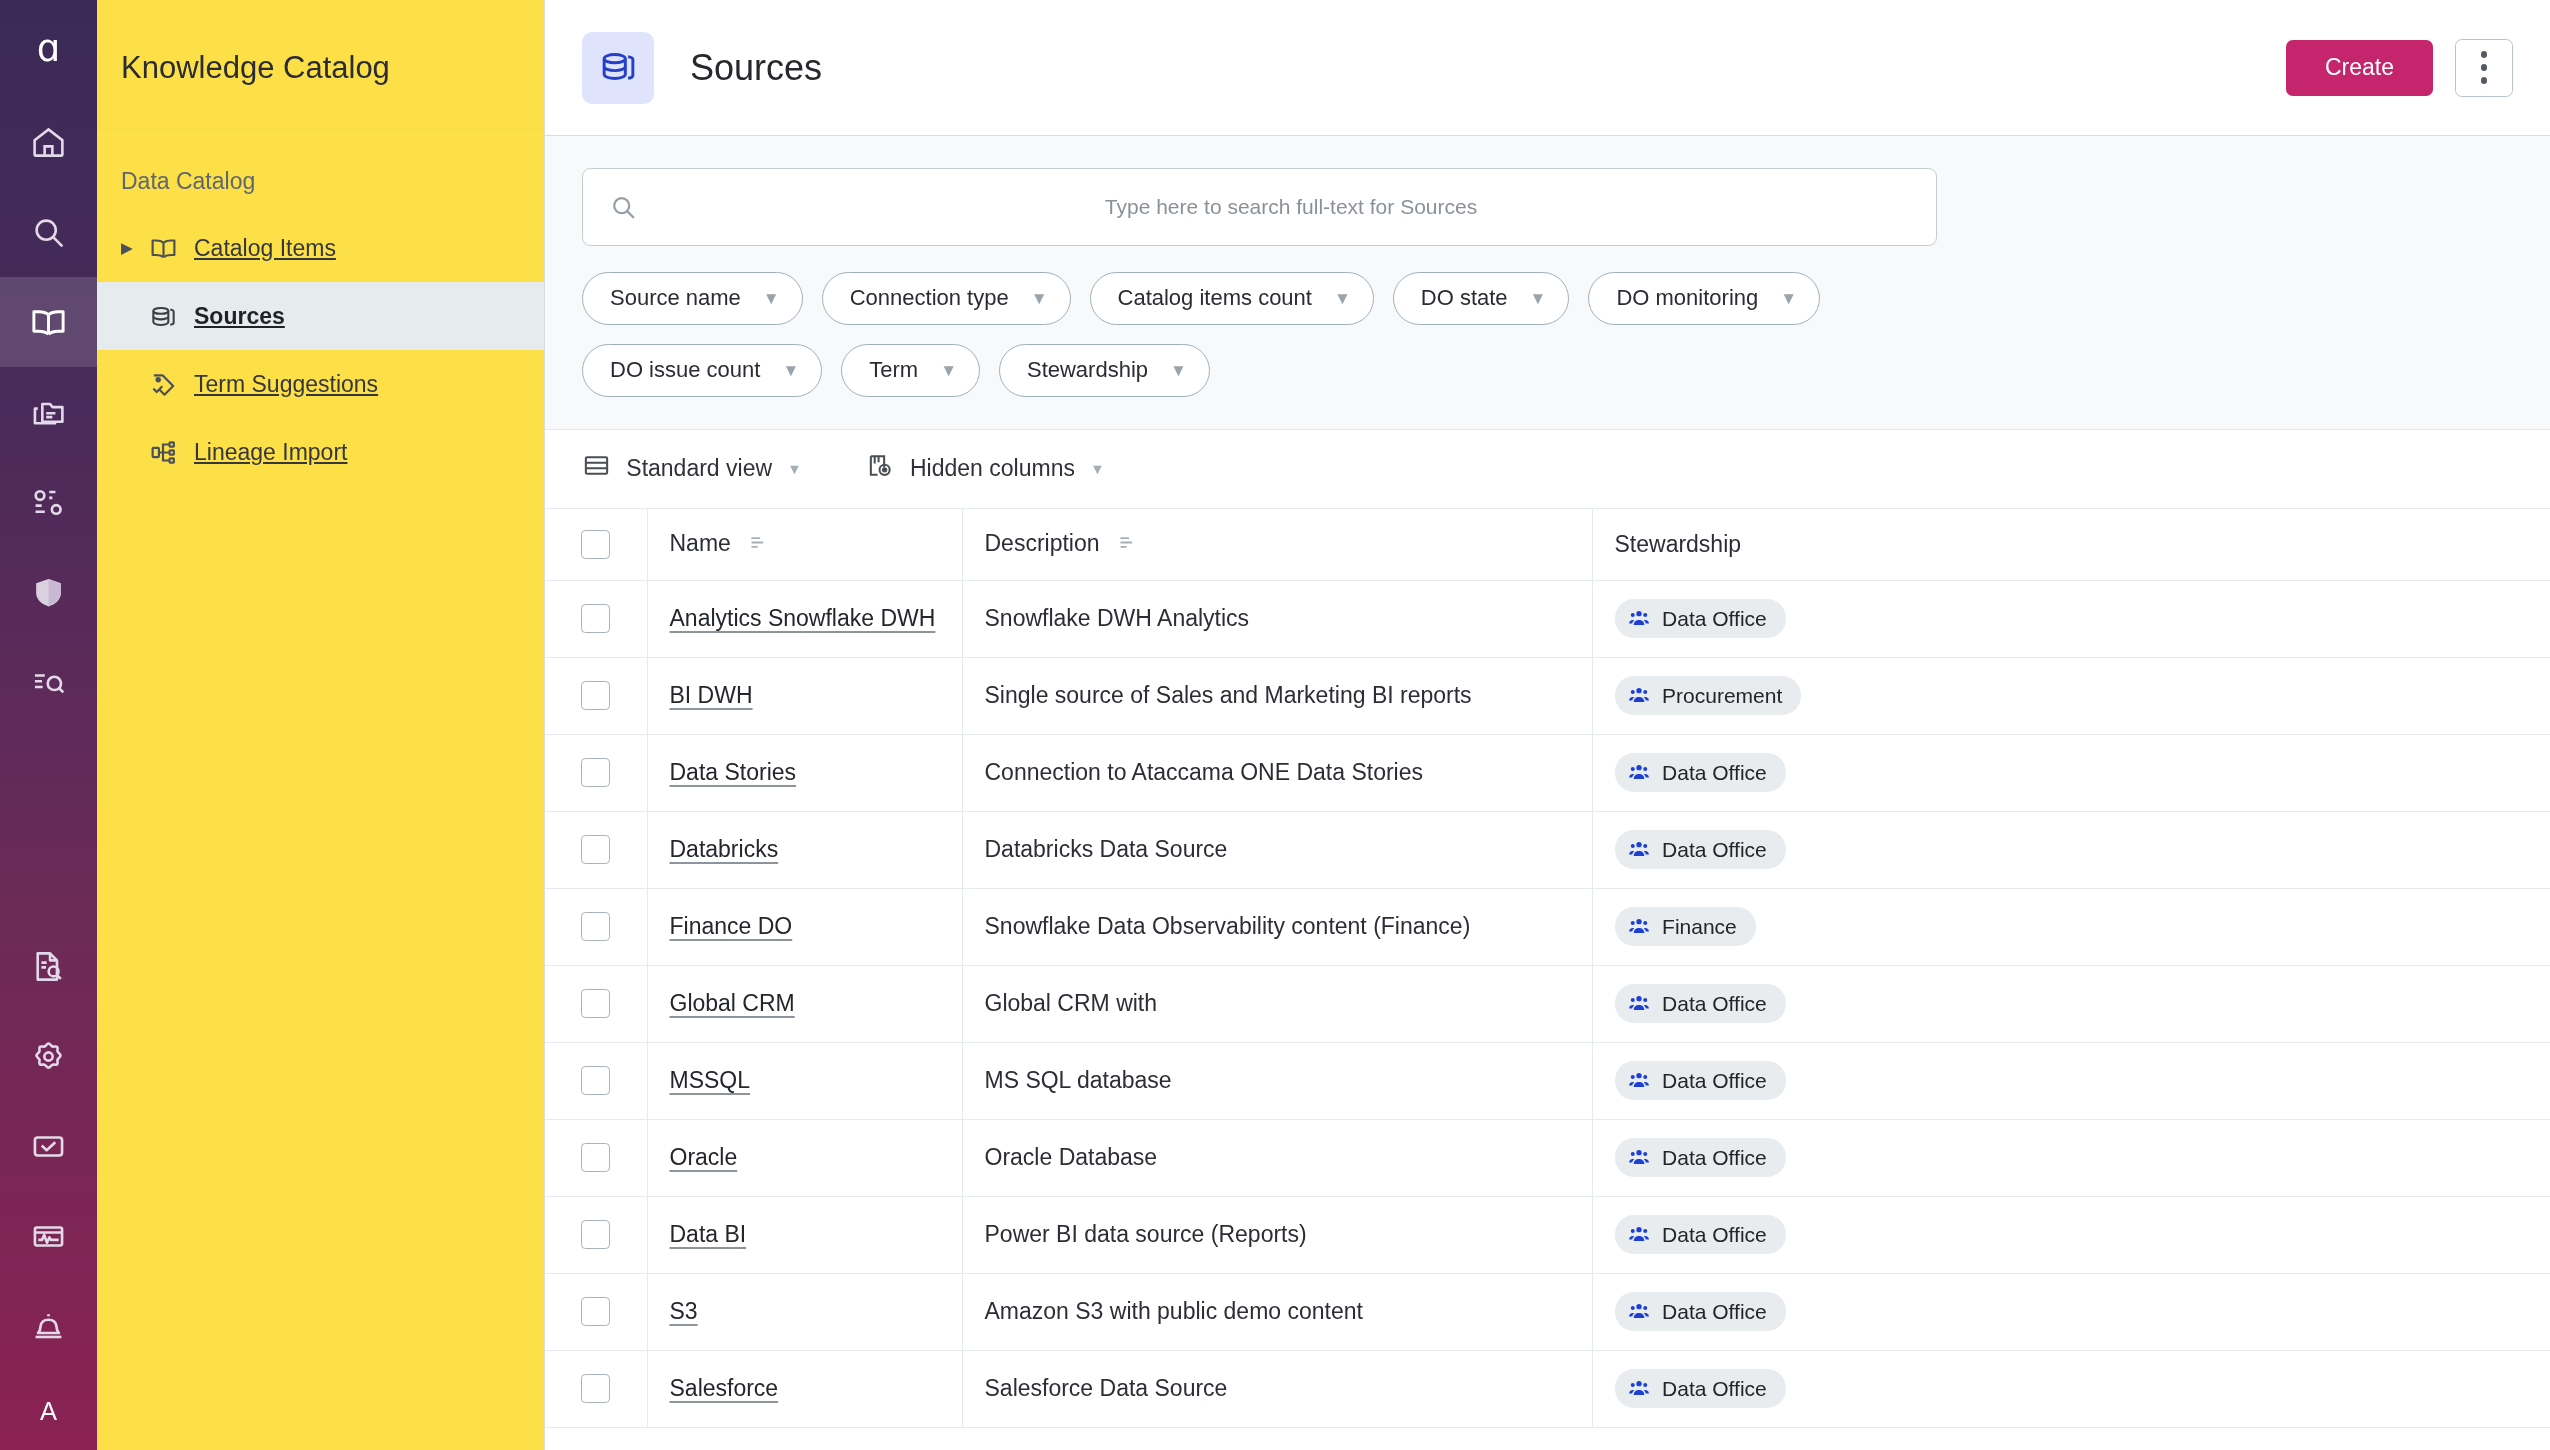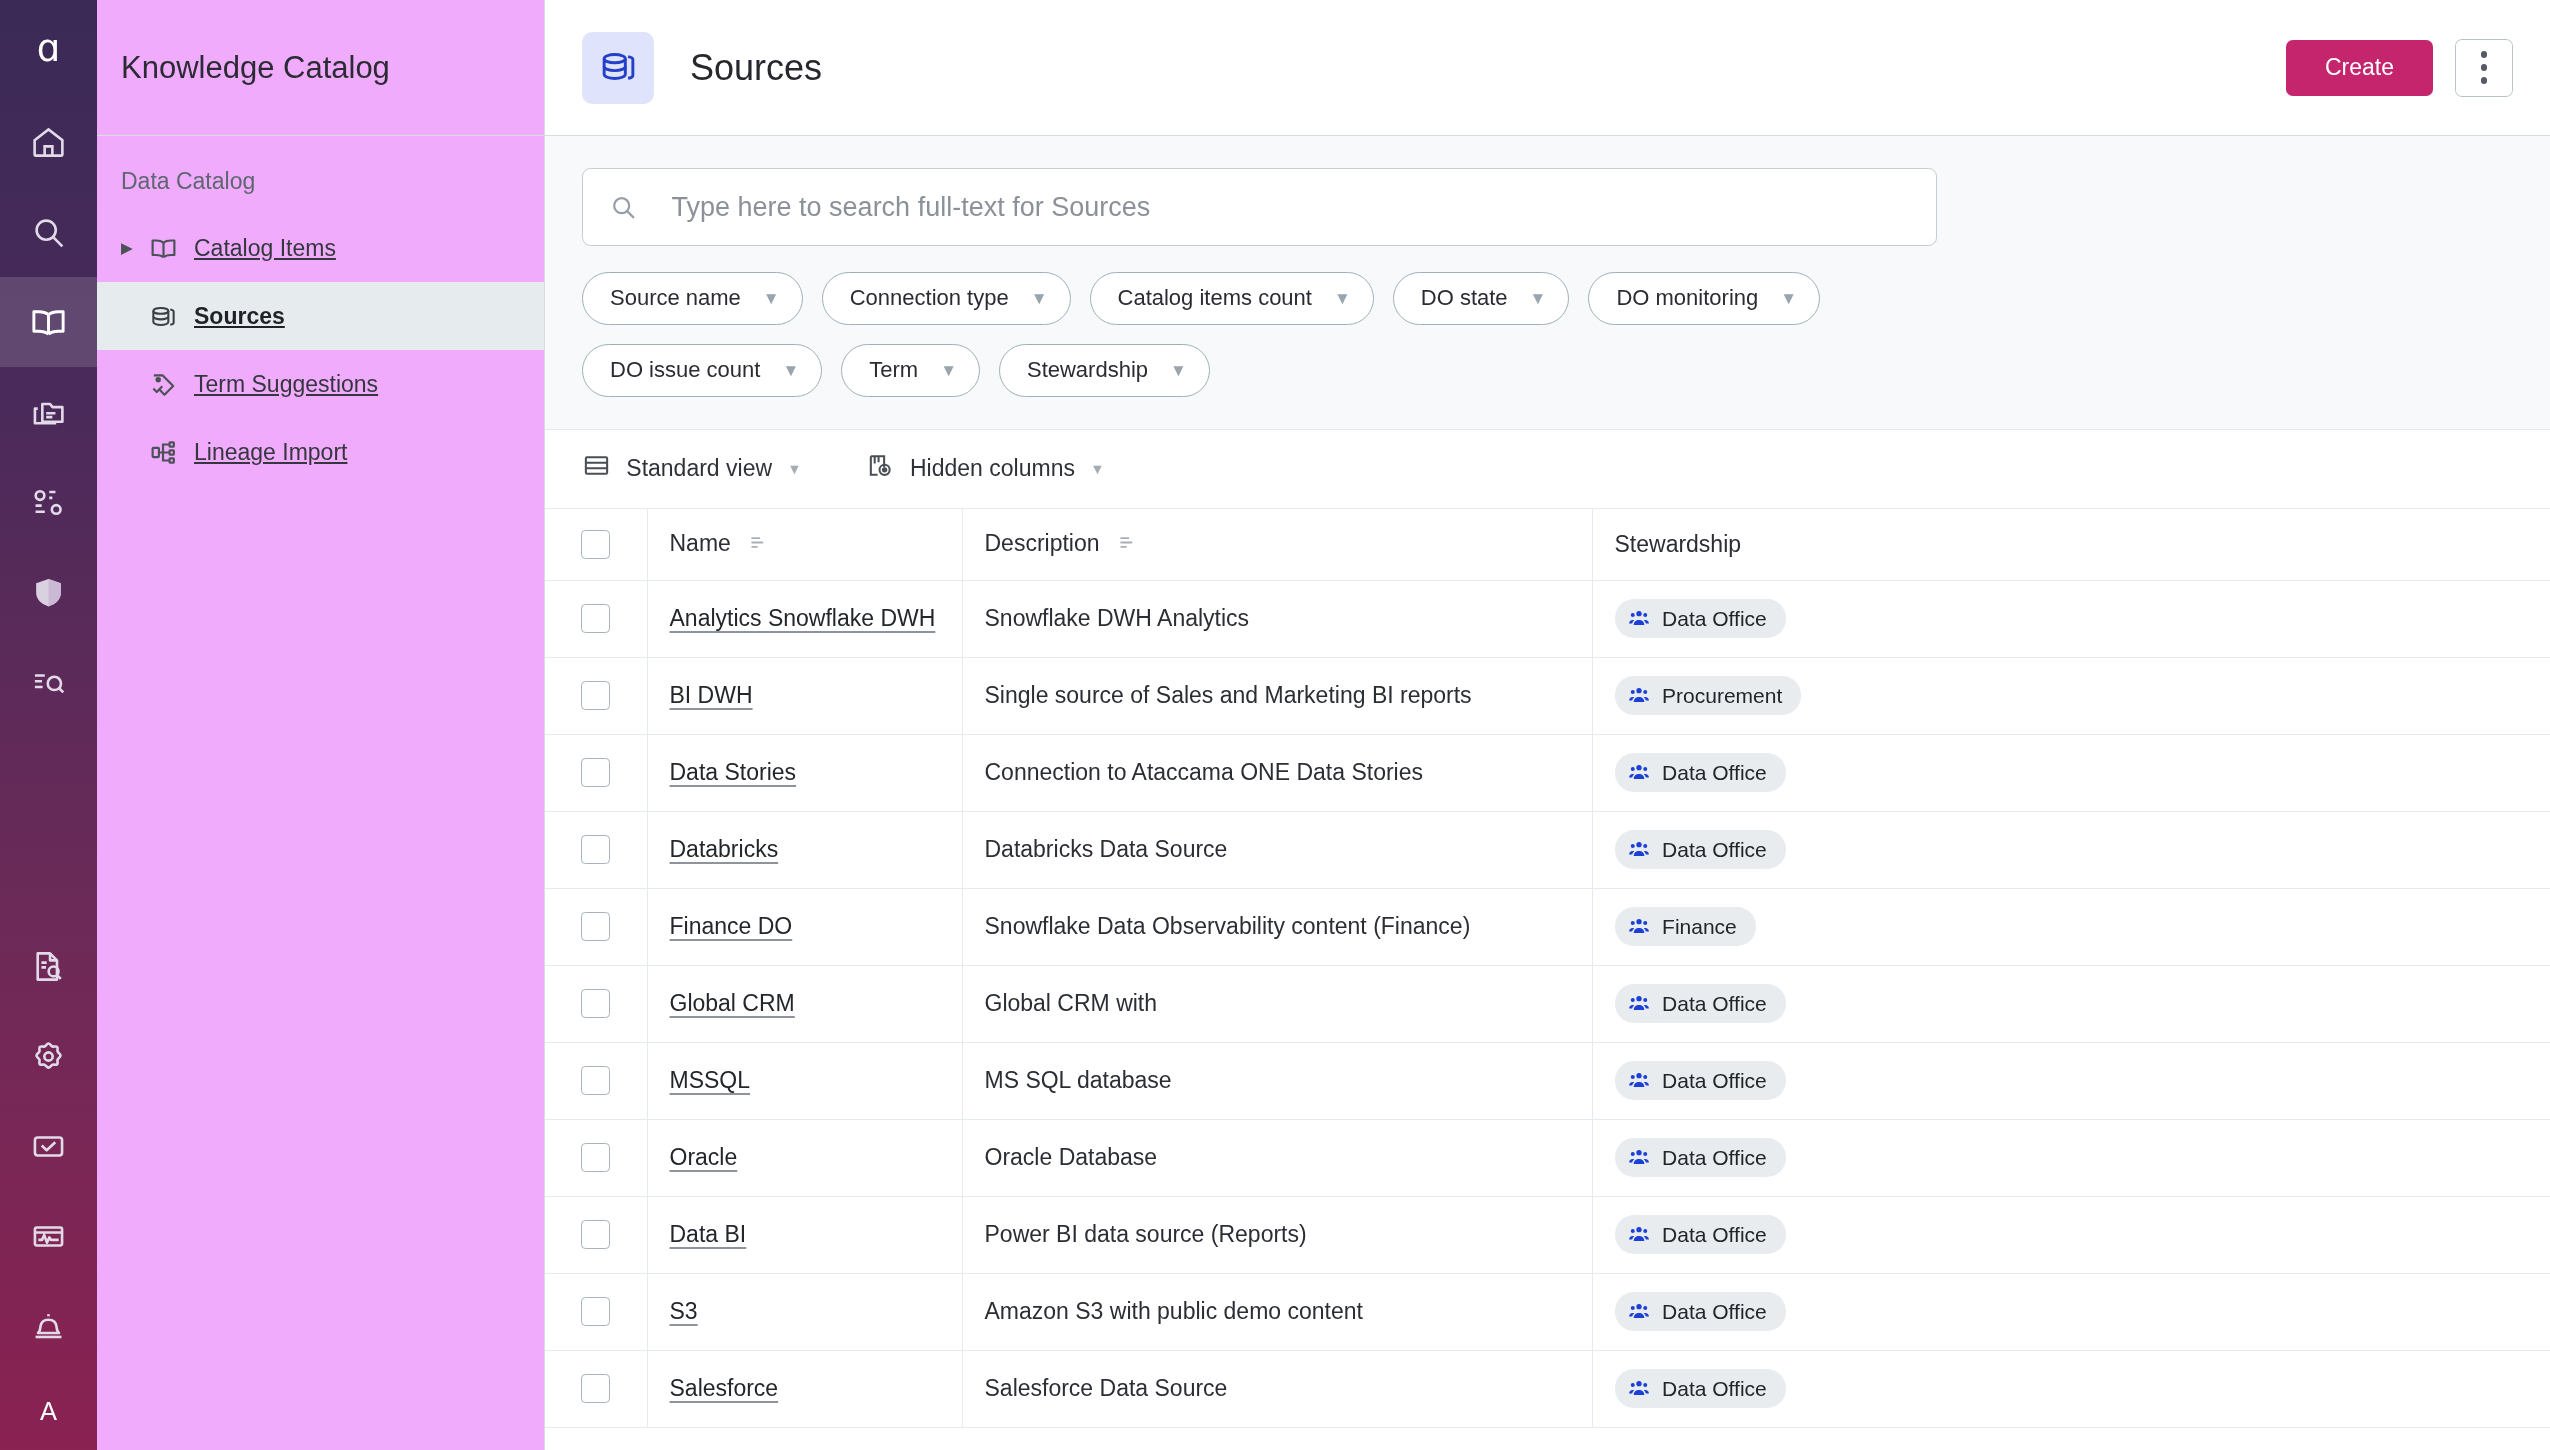--- a/index.html
+++ b/index.html
@@ -40,21 +40,21 @@
   }
   .rail-avatar {
     width: 97px; height: 80px;
     display: flex; align-items: center; justify-content: center;
     color: #fff; font-size: 25.5px; font-weight: 400;
   }
 
   
   .sidebar {
     width: 448px; flex: 0 0 448px; height: 1451px;
-    background: #f0abfc;
+    background: #fde047;
     border-right: 0.9px solid #d6dee2;
     display: flex; flex-direction: column;
   }
   .sidebar-header {
     height: 136px; display: flex; align-items: center;
     padding-left: 24px;
     border-bottom: 0.9px solid #d6dee2;
   }
   .sidebar-title { font-size: 31px; color: #2b2b33; font-weight: 400; }
   .sidebar-section-label {
@@ -109,22 +109,23 @@
     display: flex; flex-direction: column;
   }
   .search-wrap { padding: 32px 37px 0 37px; }
   .search-box {
     height: 78px; background: #fff; border: 0.9px solid #c2ccd4; border-radius: 8.5px;
     display: flex; align-items: center; padding: 0 25.5px; max-width: 1355px;
   }
   .search-box .sicon { flex: 0 0 34px; display: flex; align-items: center; }
   .search-input {
     border: none; outline: none; flex: 1 1 auto; margin-left: 29px;
-    font-size: 27px; color: #2b2b33; background: transparent;
+    font-size: 21px; color: #2b2b33; background: transparent;
     font-family: "Liberation Sans", sans-serif;
+    text-align: center;
   }
   .search-input::placeholder { color: #8a9198; }
 
   .filters { padding: 25.5px 37px 0 37px; display: flex; flex-wrap: wrap; gap: 19px; max-width: 1362px; }
   .chip {
     height: 53px; border: 0.9px solid #9fb0bb; border-radius: 29px; background: #fff;
     display: inline-flex; align-items: center; padding: 0 22px 0 27px;
     font-size: 22px; color: #2b2b33; cursor: pointer; white-space: nowrap;
   }
   .chip .lbl { margin-right: 22px; }

